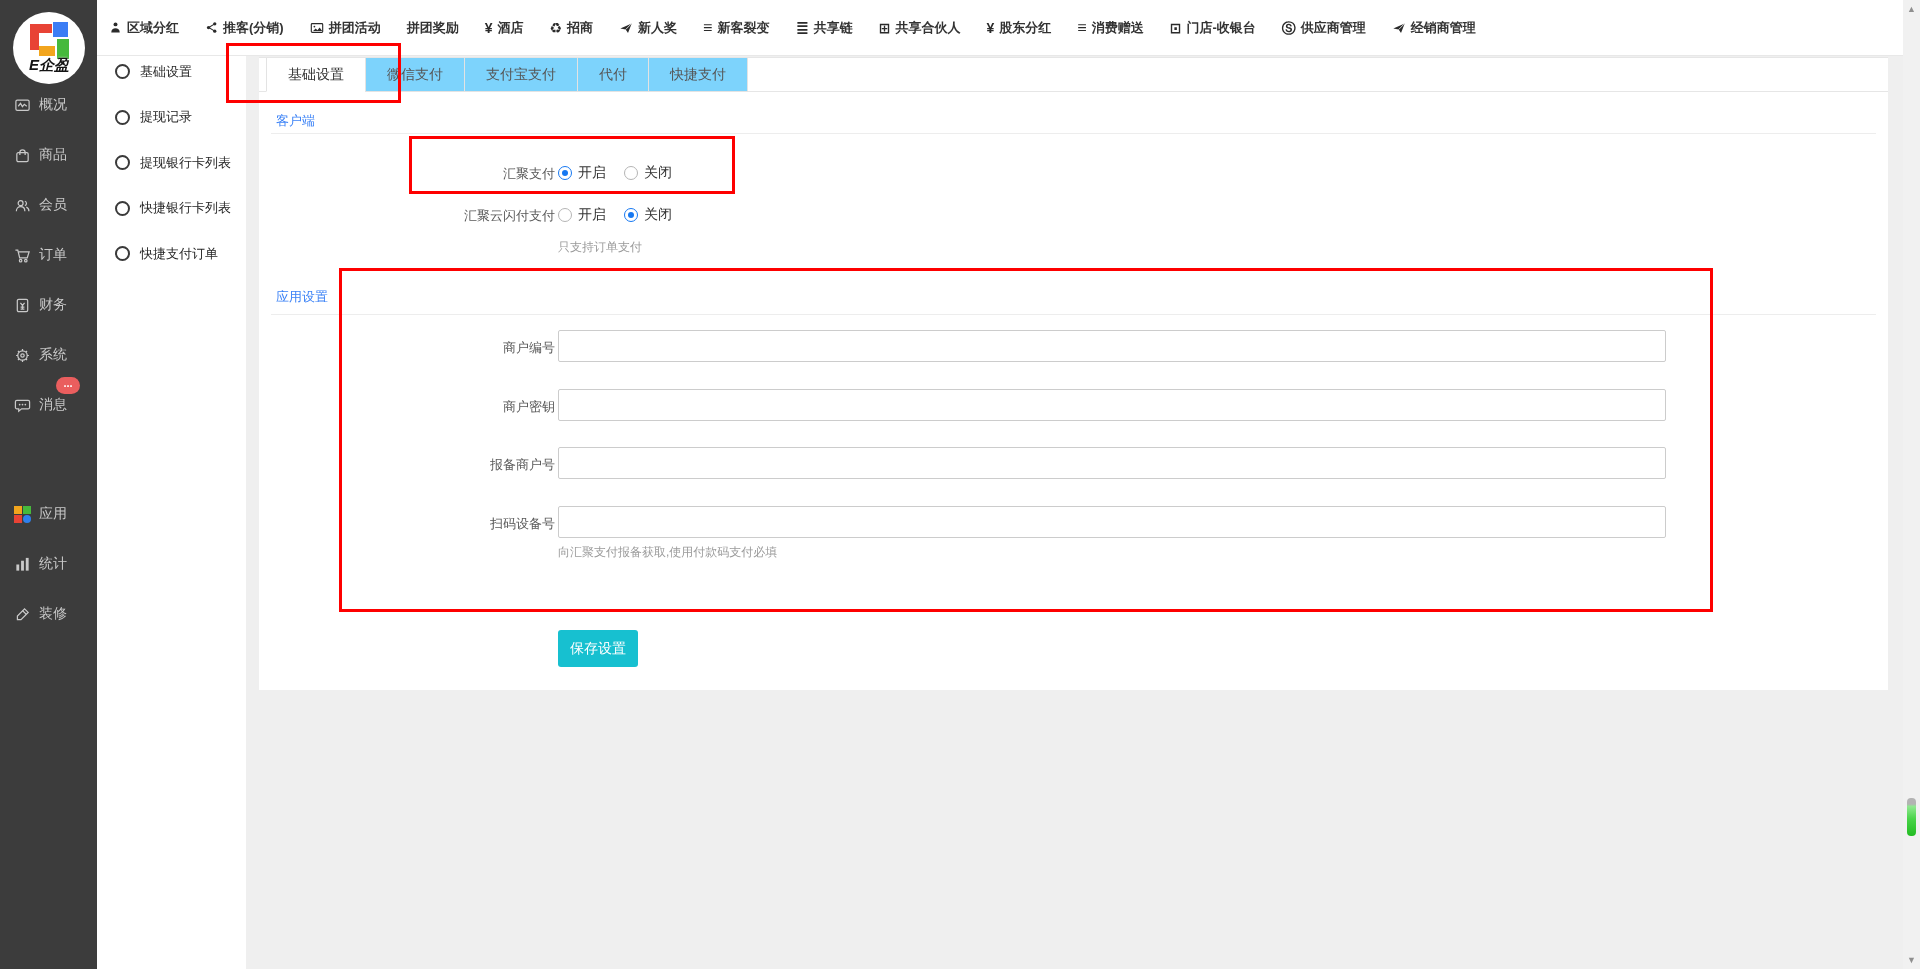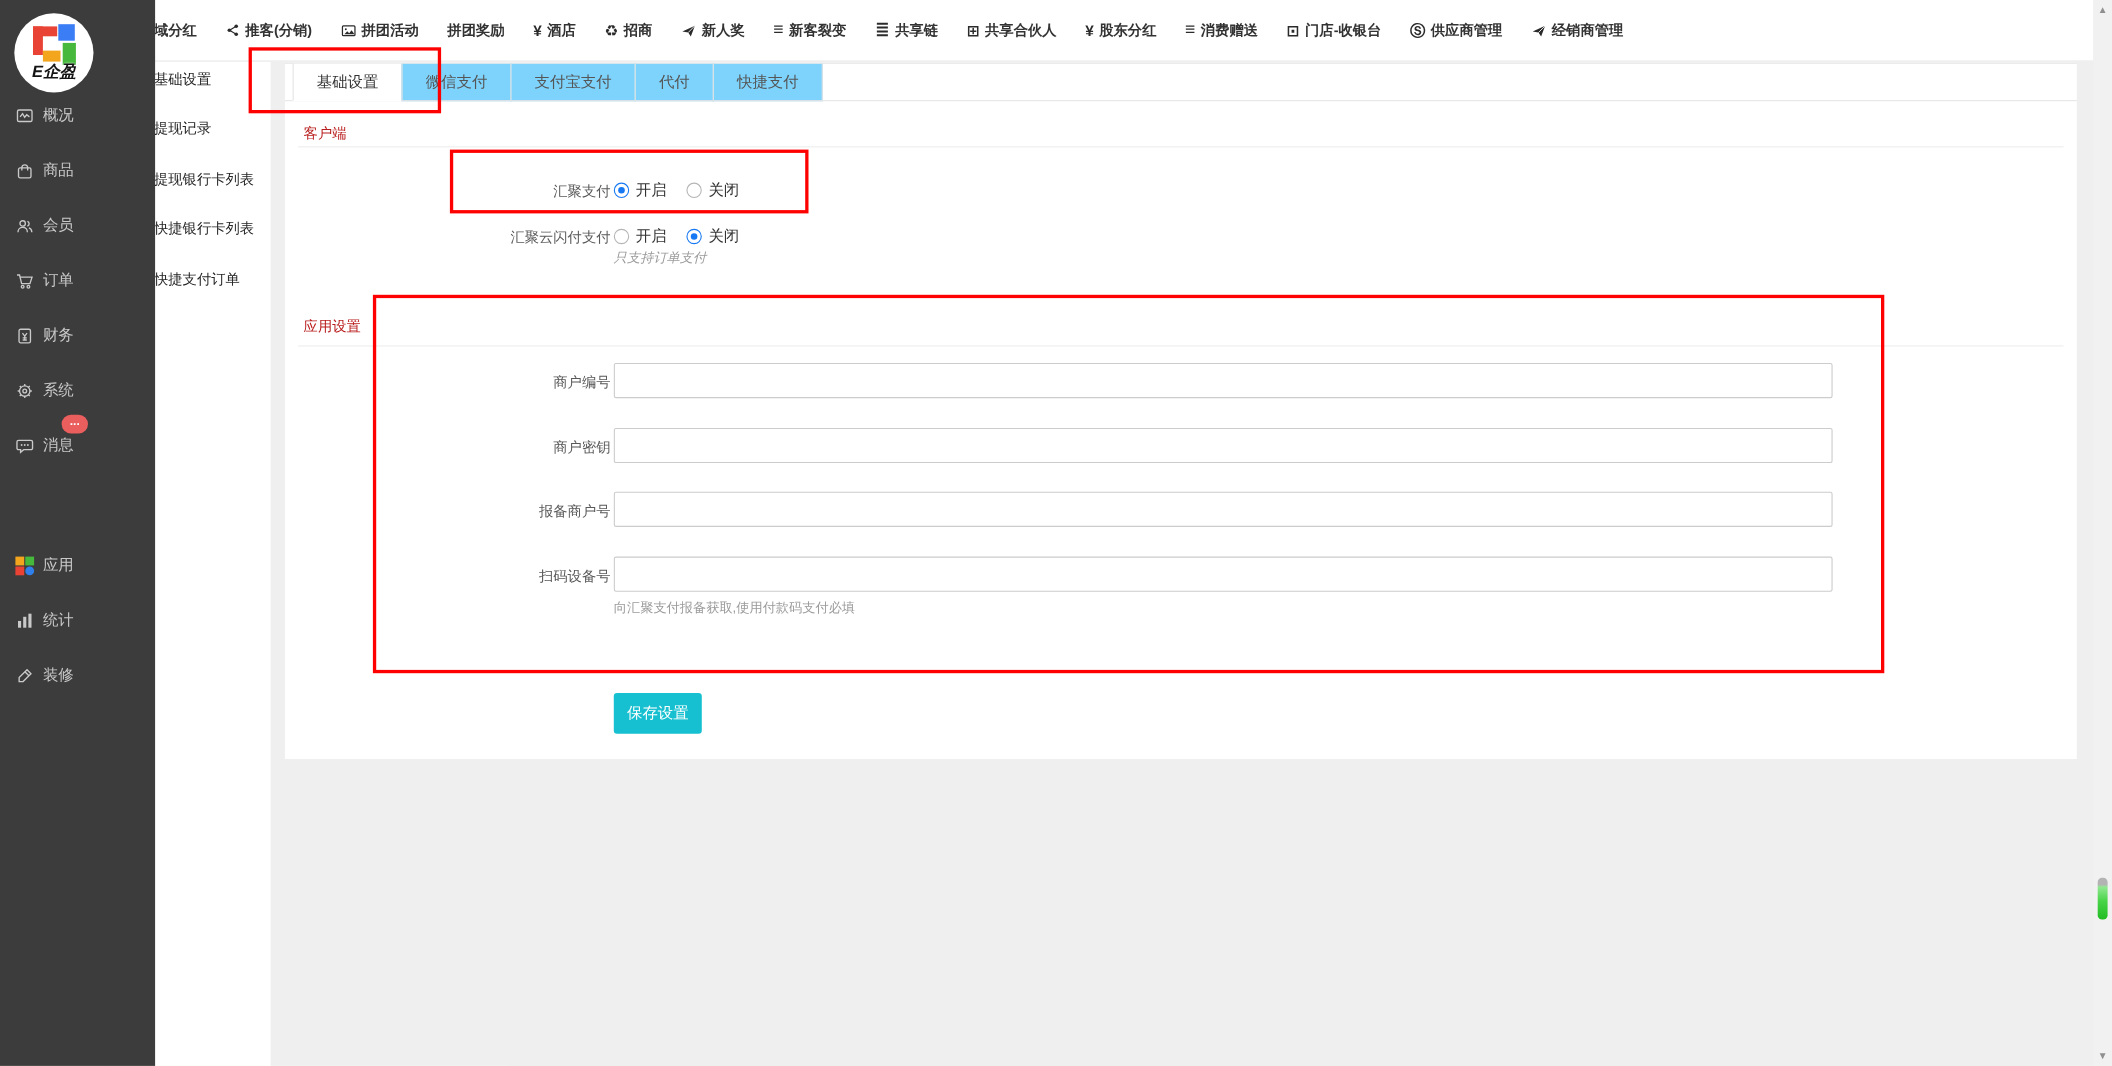--- a/index.html
+++ b/index.html
@@ -3,21 +3,21 @@
 <meta charset="utf-8">
 <style>
   html,body{margin:0;padding:0;}
   body{
     width:1920px;height:969px;position:relative;overflow:hidden;
     background:#efefef;
     font-family:"Liberation Sans","DejaVu Sans",sans-serif;
     -webkit-font-smoothing:antialiased;
   }
   
-  .dark-sidebar{position:absolute;left:0;top:0;width:97px;height:969px;background:#3c3c3c;z-index:5;padding-left:44px;}
+  .dark-sidebar{position:absolute;left:0;top:0;width:97px;height:969px;background:#3c3c3c;z-index:5;}
   .logo{position:absolute;left:13px;top:12px;width:72px;height:72px;background:#fff;border-radius:50%;overflow:hidden;}
   .logo .blk{position:absolute;}
   .logo .b-red{left:17px;top:12px;width:9px;height:26px;background:#e84335;}
   .logo .b-red2{left:17px;top:12px;width:22px;height:9px;background:#e84335;}
   .logo .b-blue{left:40px;top:10px;width:15px;height:15px;background:#3b7df5;}
   .logo .b-green{left:44px;top:27px;width:12px;height:20px;background:#46b93c;}
   .logo .b-orange{left:26px;top:34px;width:16px;height:10px;background:#f2a51d;}
   .logo .logo-text{position:absolute;left:0;right:0;top:44px;text-align:center;
     font-size:15px;font-weight:bold;font-style:italic;color:#141414;letter-spacing:0;
     text-shadow:0 0 2px #fff;}
@@ -52,37 +52,37 @@
   .subside-item{height:45.5px;display:flex;align-items:center;padding-left:18px;gap:10px;
     font-size:13px;color:#262626;cursor:pointer;}
   .o-ic{width:11px;height:11px;border:2px solid #3a3a3a;border-radius:50%;flex:0 0 auto;}
   
   .content-panel{position:absolute;left:259px;top:57px;width:1629px;height:633px;background:#fff;z-index:2;}
   .tabbar{position:absolute;left:0;top:0;width:100%;height:35px;border-top:1px solid #e6e6e6;
     border-bottom:1px solid #e6e6e6;box-sizing:border-box;display:flex;padding-left:7px;}
   .tab{height:34px;line-height:33px;padding:0 21px;font-size:14px;color:#555;background:#7dd3fc;
     border:1px solid #e3e3e3;border-top:none;margin-right:-1px;box-sizing:border-box;cursor:pointer;}
   .tab.active{background:#fff;border-bottom:1px solid #fff;color:#333;}
-  .sec-title{position:absolute;left:17px;font-size:13px;color:#b91c1c;}
+  .sec-title{position:absolute;left:17px;font-size:13px;color:#3b82f6;}
   .sec-hr{position:absolute;left:12px;right:12px;border-top:1px solid #ededed;}
   .t-client{top:55px;}  .hr-client{top:76px;}
   .t-app{top:231px;}    .hr-app{top:257px;}
   .form-label{position:absolute;left:0;width:276px;text-align:right;font-size:13px;color:#595959;padding-left:20px;}
   .radio-row{position:absolute;left:0;width:100%;height:28px;}
   .radio-row .form-label{top:6px;}
   .rr-1{top:102px;} .rr-2{top:144px;}
   .radio-group{position:absolute;left:299px;top:0;display:flex;align-items:center;height:28px;gap:18px;}
   .radio-opt{display:flex;align-items:center;gap:6px;cursor:pointer;font-size:14px;color:#333;}
   .radio{width:14px;height:14px;border-radius:50%;border:1px solid #b5b5b5;box-sizing:border-box;
     background:#fff;position:relative;}
   .radio.sel{border:1px solid #1678f2;}
   .radio.sel::after{content:"";position:absolute;left:3px;top:3px;width:6px;height:6px;
     border-radius:50%;background:#1678f2;}
   .hint{position:absolute;left:299px;font-size:12px;color:#9b9b9b;}
-  .hint-client{top:169px;font-style:italic;}
+  .hint-client{top:182px;}
   .field-row{position:absolute;left:0;width:100%;}
   .fr-0{top:273px;} .fr-1{top:332px;} .fr-2{top:390px;} .fr-3{top:449px;}
   .field-row .form-label{top:9px;}
   .text-input{position:absolute;left:299px;top:0;width:1108px;height:32px;box-sizing:border-box;
     border:1px solid #ccc;border-radius:2px;padding:0 10px;font-size:13px;color:#333;outline:none;background:#fff;}
   .hint-app{top:487px;}
   .save-btn{position:absolute;left:299px;top:573px;width:80px;height:37px;background:#17c0d0;
     color:#fff;font-size:14px;border:none;border-radius:3px;cursor:pointer;
     font-family:"Liberation Sans","DejaVu Sans",sans-serif;}
   

